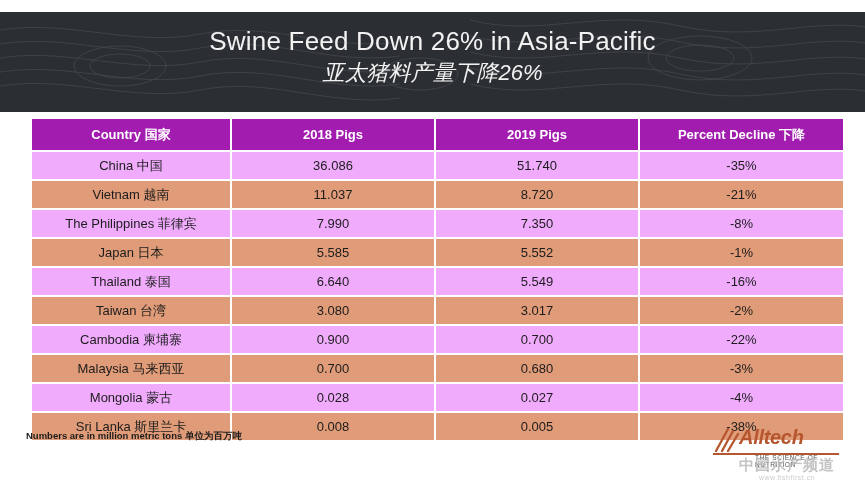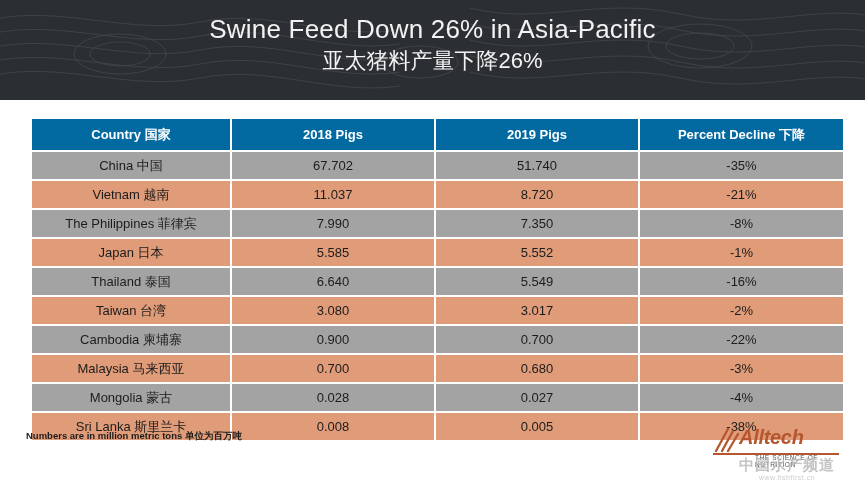--- a/index.html
+++ b/index.html
@@ -15,21 +15,21 @@
   .slide {
     position: relative;
     width: 865px;
     height: 487px;
     background: #ffffff;
     overflow: hidden;
   }
   
   .header {
     position: absolute;
-    top: 0; left: 0;
+    top: 12px; left: 0;
     width: 865px;
     height: 100px;
     background: #2b2f33;
     overflow: hidden;
   }
   .header .topo {
     position: absolute;
     inset: 0;
     opacity: 0.22;
   }
@@ -46,54 +46,55 @@
     letter-spacing: 0.2px;
     line-height: 32px;
     color: #f2f2f2;
   }
   .title-zh {
     font-size: 22px;
     font-weight: 400;
     line-height: 30px;
     color: #f2f2f2;
     margin-top: 1px;
+    font-style: italic;
   }
 
   
   .table-wrap {
     position: absolute;
     top: 117px;
     left: 30px;
     width: 805px;
   }
   table.data {
     border-collapse: separate;
     border-spacing: 2px;
     width: 805px;
     table-layout: fixed;
   }
   table.data th {
-    background: #0369a1;
+    background: #a21caf;
     color: #ffffff;
     font-size: 13px;
     font-weight: bold;
     height: 31px;
     text-align: center;
     vertical-align: middle;
     padding: 0 4px;
   }
   table.data td {
     height: 27px;
     font-size: 13px;
     color: #1c1c1c;
     text-align: center;
     vertical-align: middle;
     padding: 0 4px;
   }
-  tr.row-even td { background: #a3a3a3; }
+  tr.row-even td { background: #f0abfc; }
   tr.row-odd  td { background: #e09b78; text-align: center; }
 
   col.c1 { width: 198px; }
   col.c2 { width: 202px; }
   col.c3 { width: 202px; }
   col.c4 { width: 203px; }
 
   
   .footnote {
     position: absolute;
@@ -208,21 +209,21 @@
         <tr>
           <th>Country 国家</th>
           <th>2018 Pigs</th>
           <th>2019 Pigs</th>
           <th>Percent Decline 下降</th>
         </tr>
       </thead>
       <tbody>
         <tr class="row-even">
           <td>China 中国</td>
-          <td>67.702</td>
+          <td>36.086</td>
           <td>51.740</td>
           <td>-35%</td>
         </tr>
         <tr class="row-odd">
           <td>Vietnam 越南</td>
           <td>11.037</td>
           <td>8.720</td>
           <td>-21%</td>
         </tr>
         <tr class="row-even">

